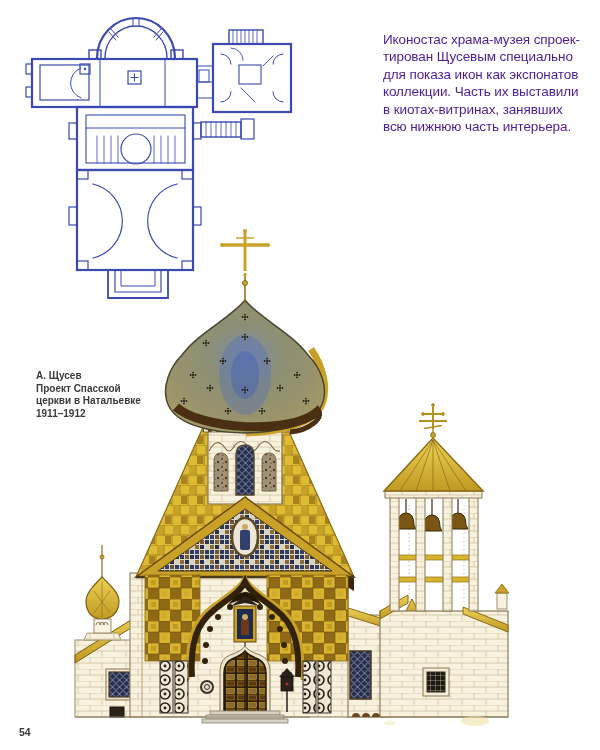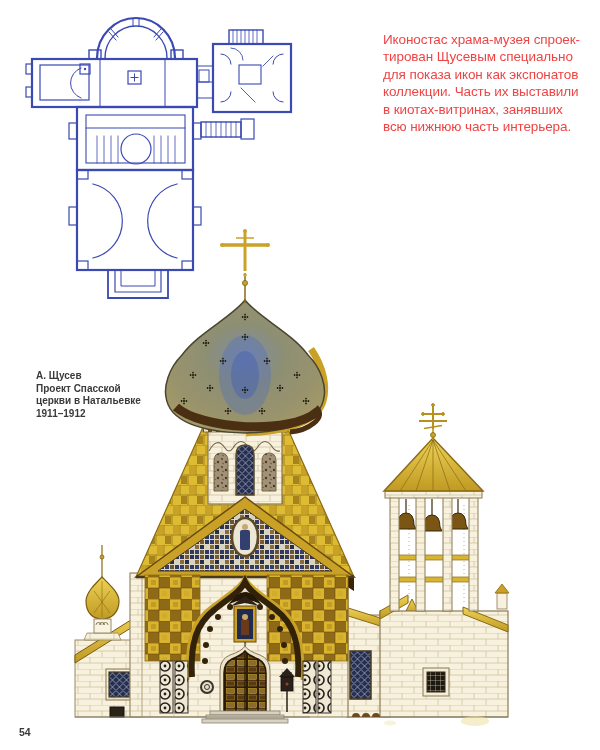--- a/index.html
+++ b/index.html
@@ -2,21 +2,21 @@
 <html><head>
 <meta charset="utf-8">
 <style>
   html,body { margin:0; padding:0; background:#ffffff; }
   .page {
     position:relative; width:600px; height:750px; background:#ffffff;
     overflow:hidden; font-family:"Liberation Sans", sans-serif;
   }
   .intro {
     position:absolute; left:383px; top:17px; width:216px;
-    font-size:13.5px; line-height:17.5px; color:#ef4444;
+    font-size:13.5px; line-height:17.5px; color:#4c1d95;
     white-space:pre-line; letter-spacing:-0.1px;
   }
   .highlight {
     position:absolute; left:332px; top:138px; width:268px;
     font-size:17.5px; line-height:24.3px; font-weight:bold; color:#167c3a;
     white-space:pre-line; letter-spacing:-0.2px;
   }
   .caption {
     position:absolute; left:36px; top:322px; width:160px;
     font-size:10px; line-height:12.6px; font-weight:bold; color:#3a3a3a;

